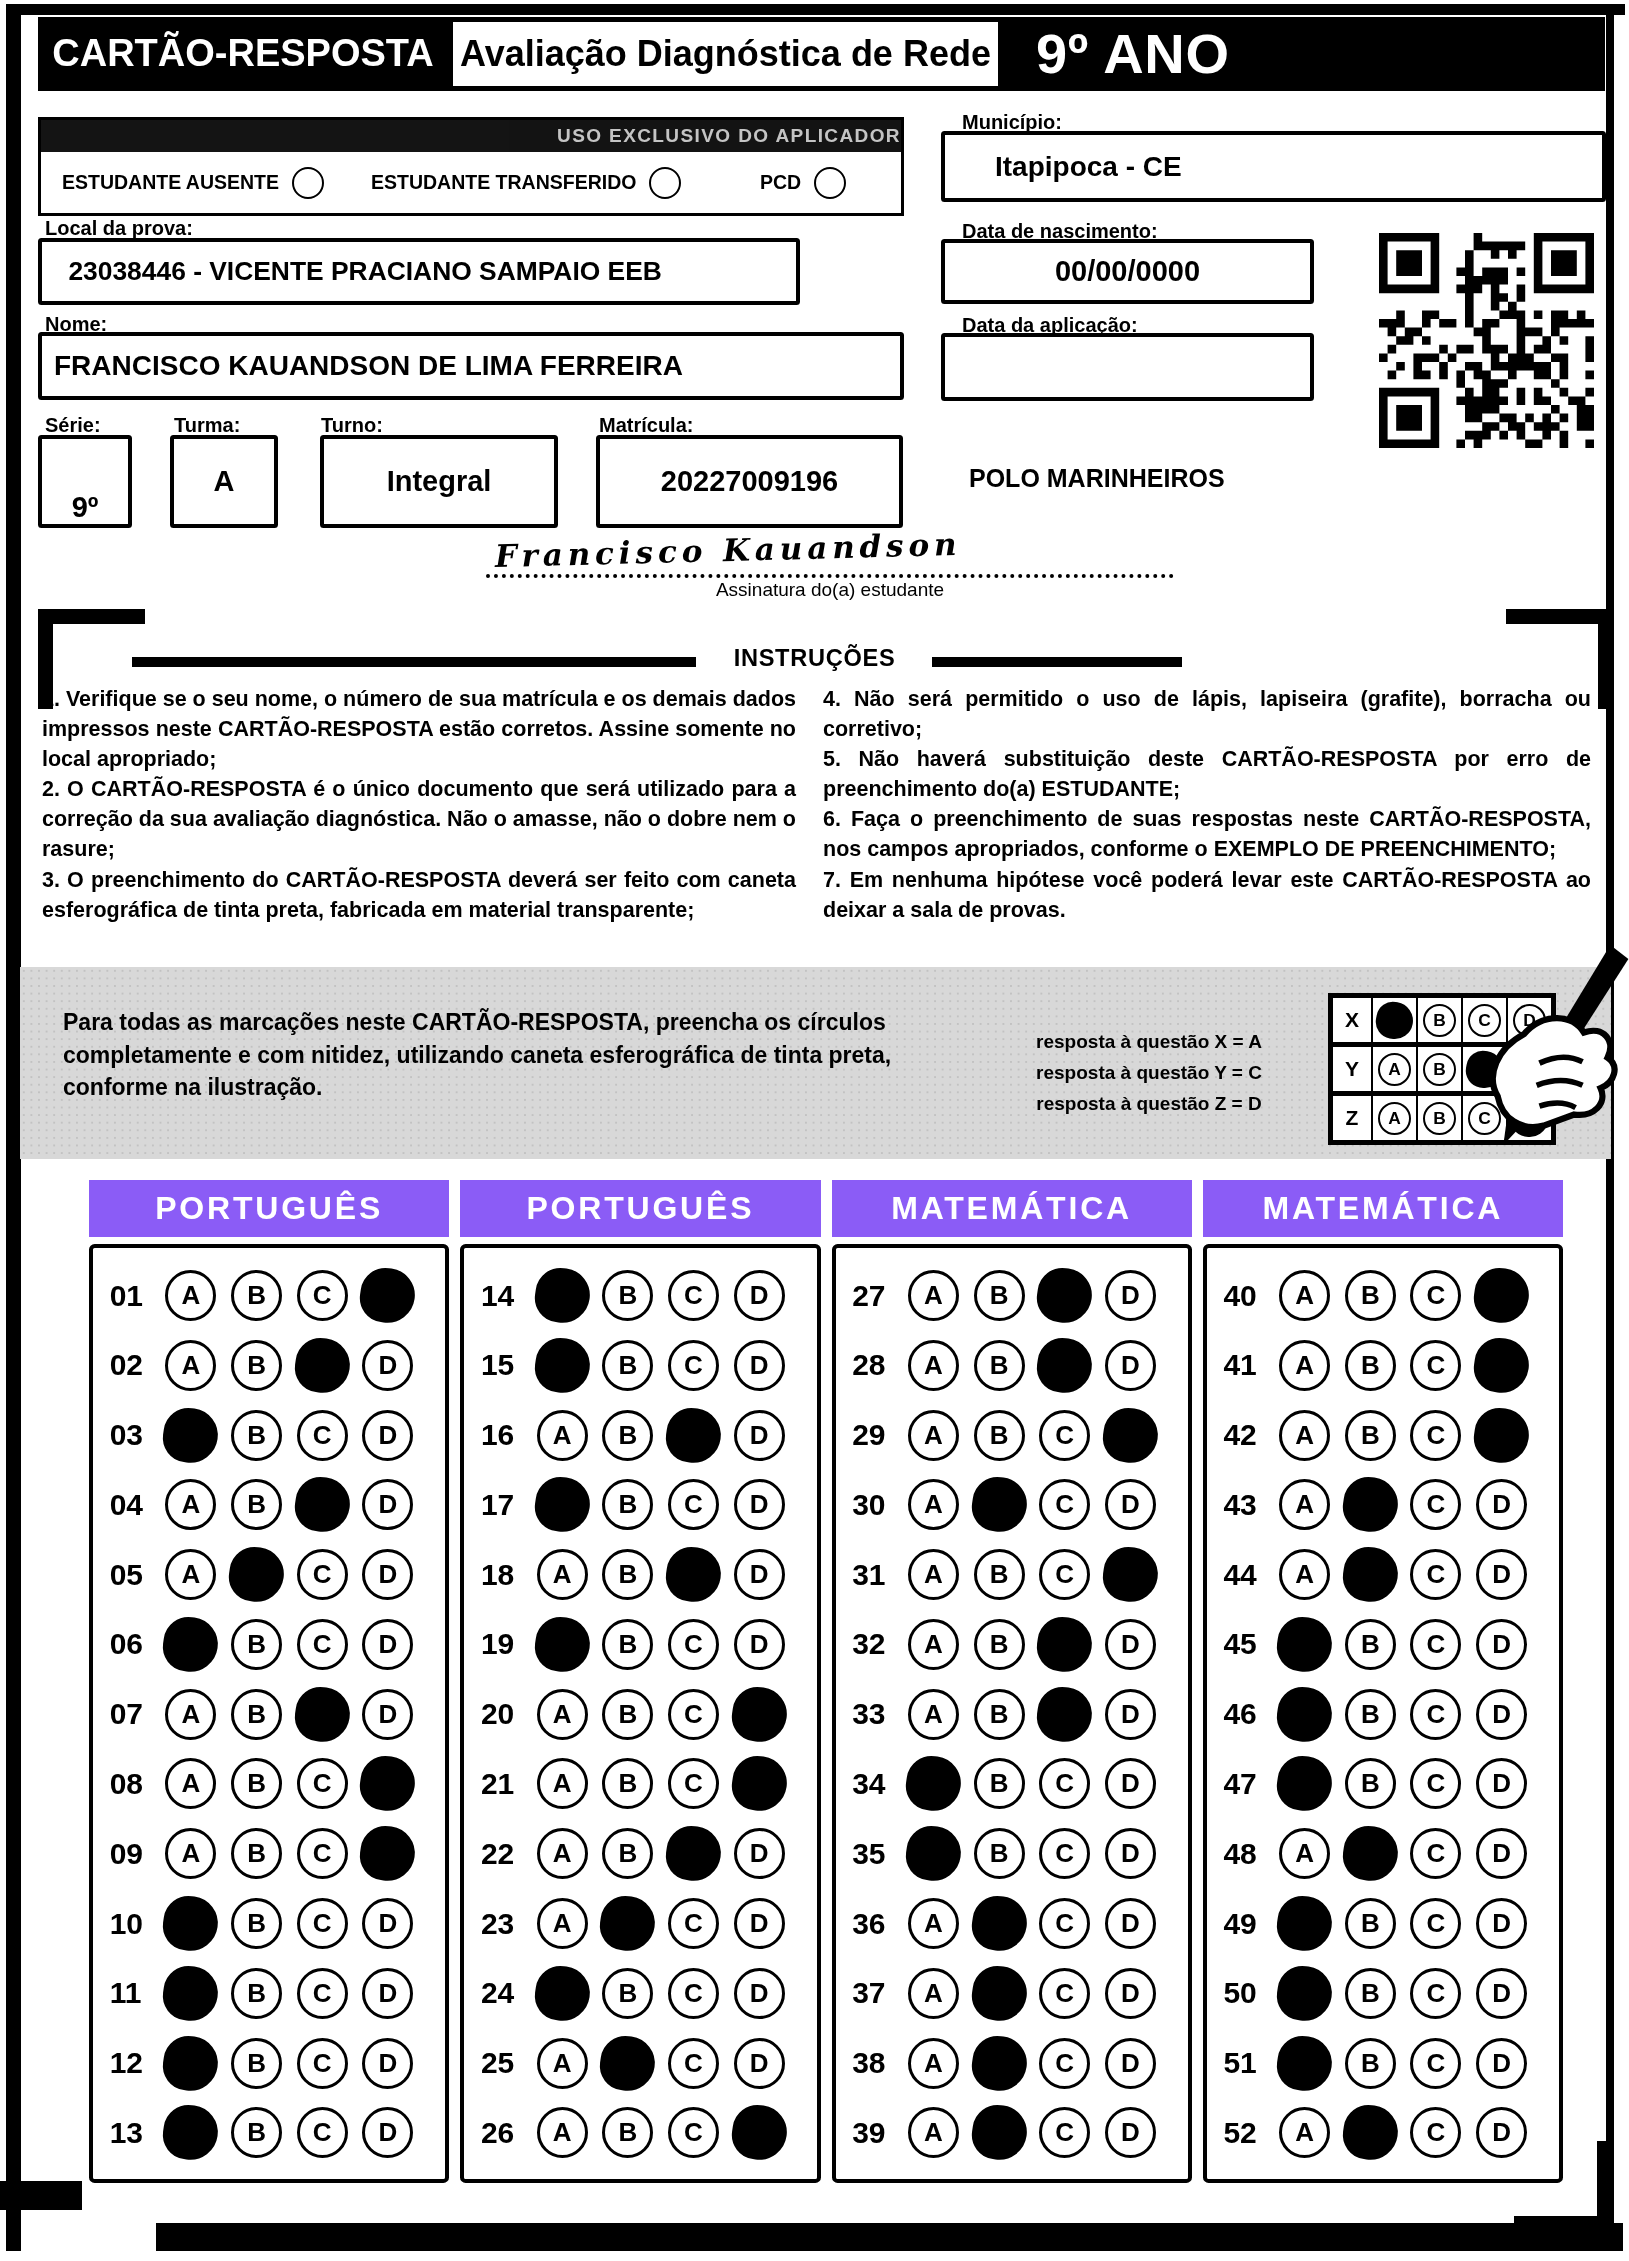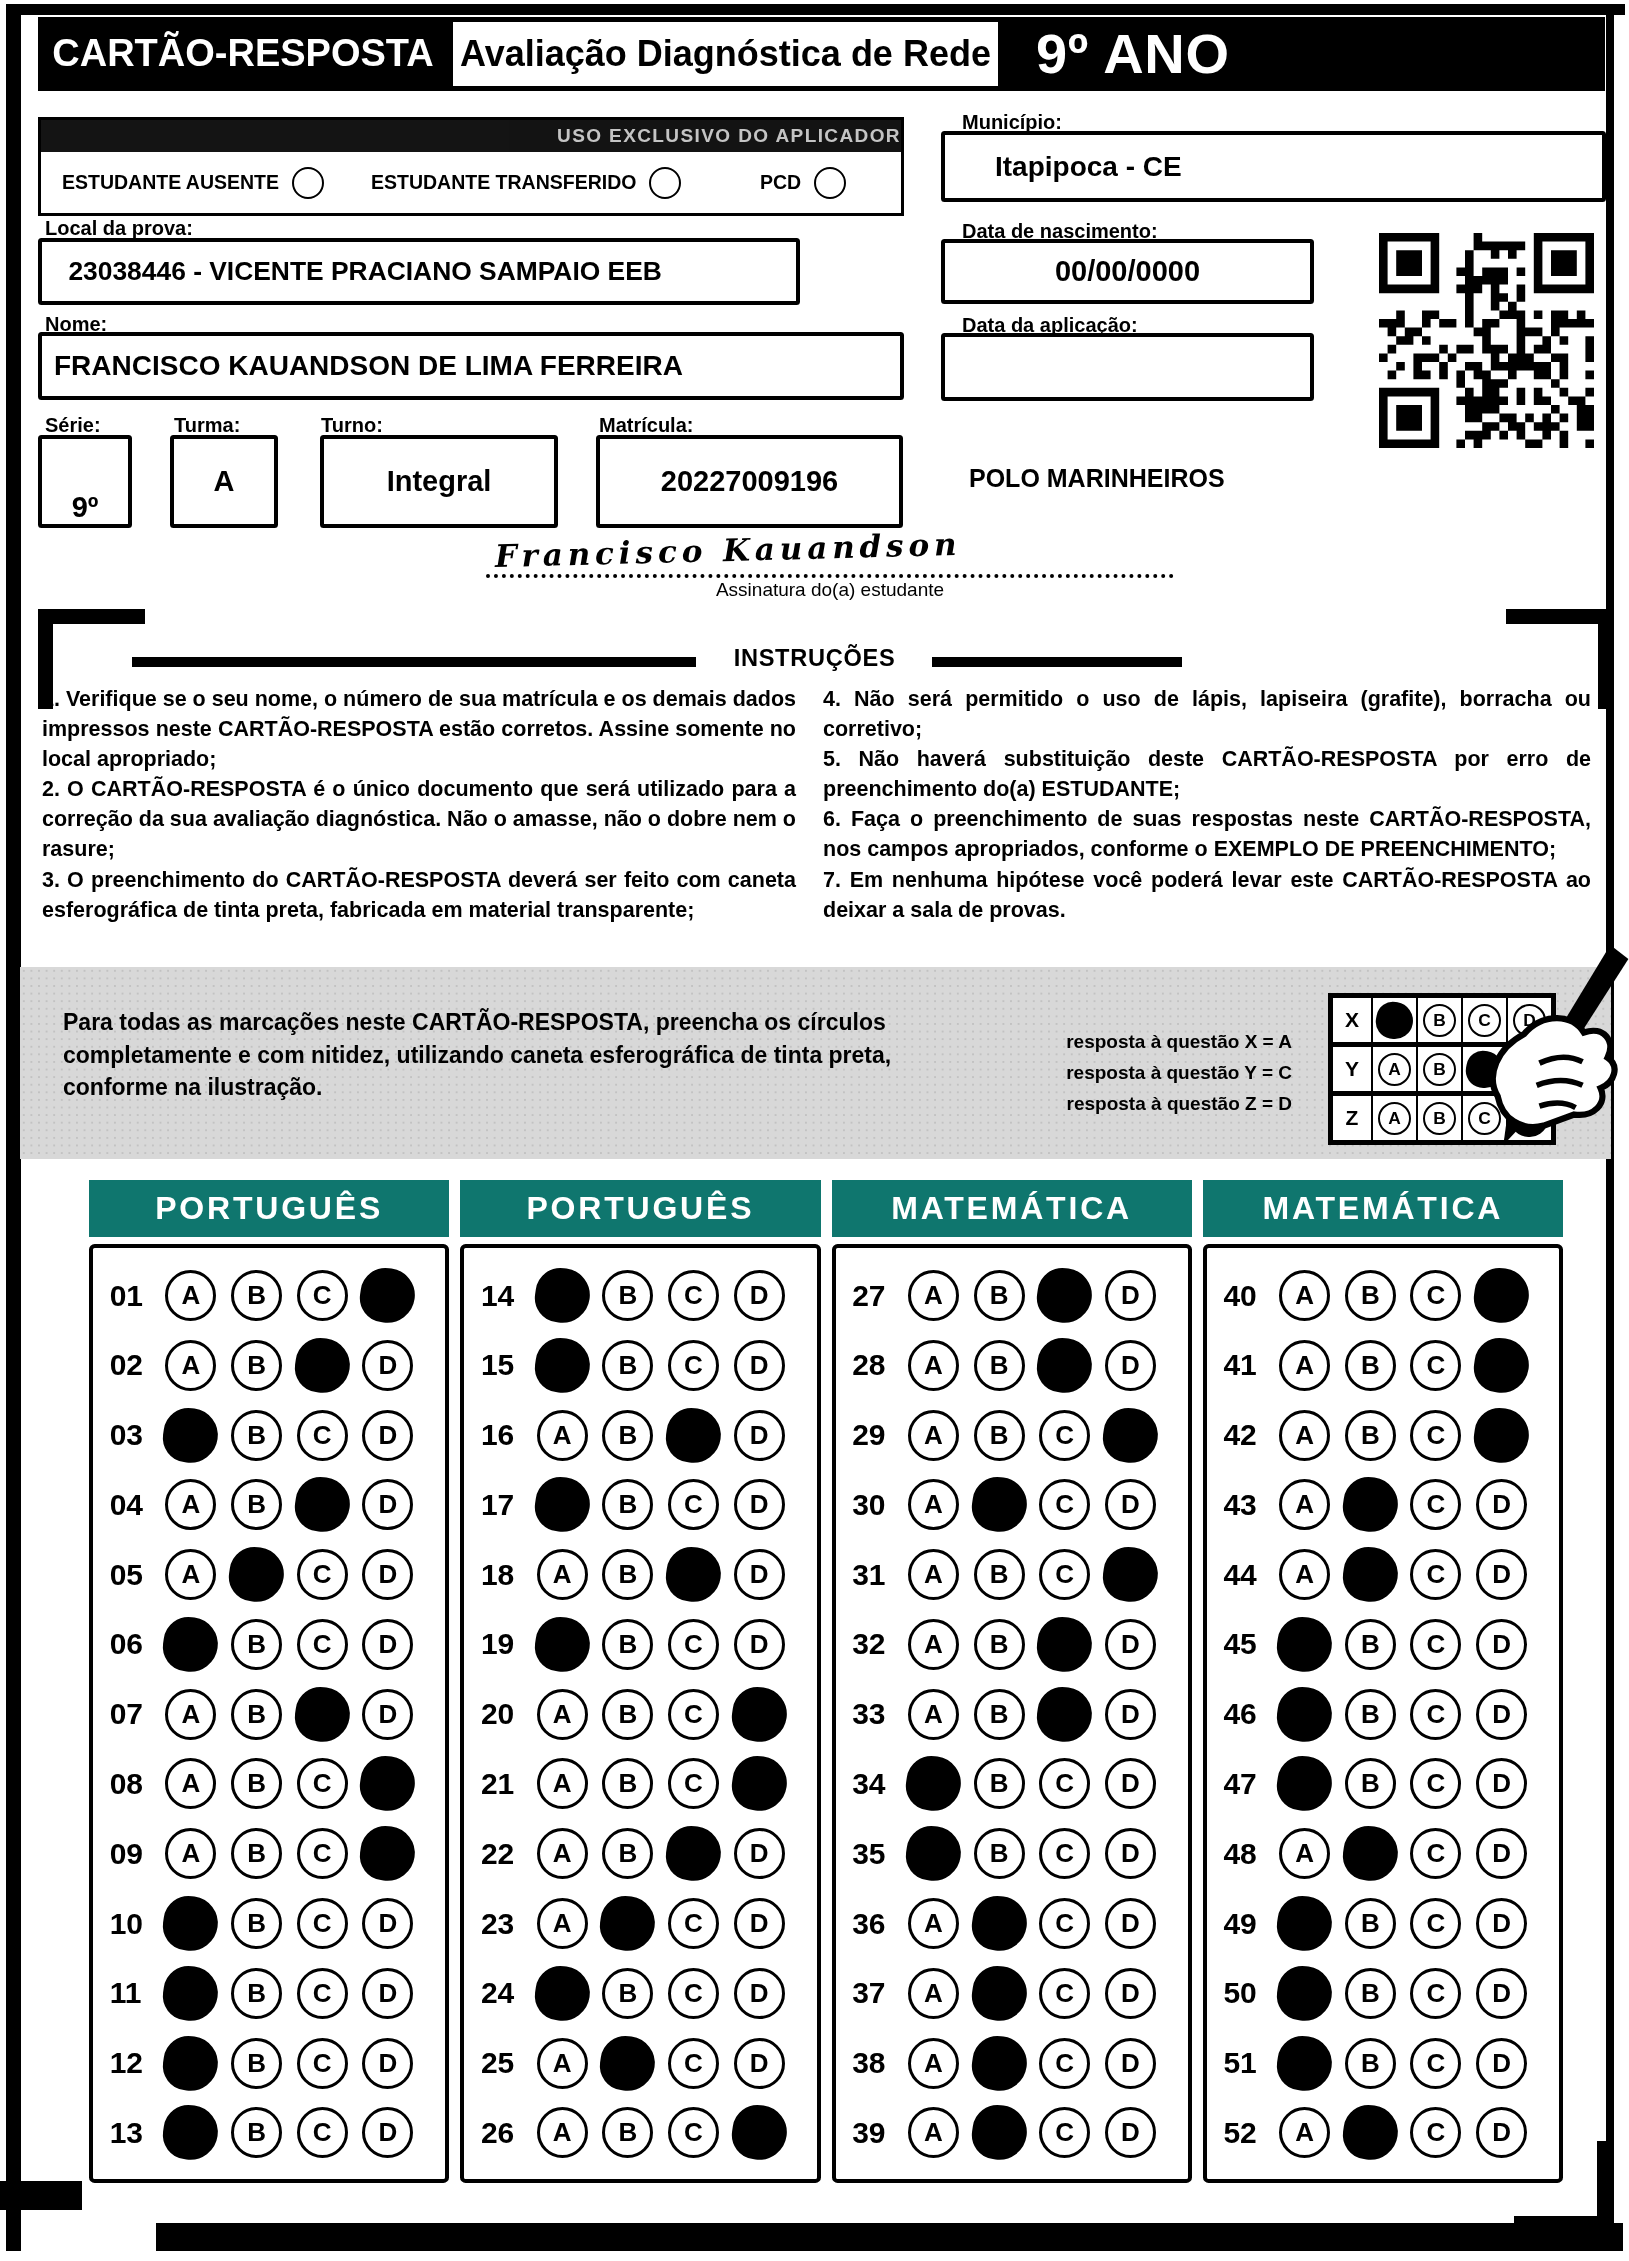--- a/index.html
+++ b/index.html
@@ -45,35 +45,35 @@
   .ins-bar-l{left:132px;top:657px;width:564px;height:9.7px;background:#000;}
   .ins-bar-r{left:932px;top:657px;width:250px;height:9.7px;background:#000;}
   .ins-col{font-size:21.5px;font-weight:700;line-height:1.40;text-align:justify;}
   .ins-left{left:42px;top:684px;width:754px;}
   .ins-right{left:823px;top:684px;width:768px;}
   .ins-col p{margin:0;}
   
   .band{left:19.5px;top:967px;width:1591px;height:192px;background:#d8d8d8;
         background-image:radial-gradient(#c2c2c2 0.8px,transparent 1.1px);background-size:7.6px 7.6px;}
   .band-text{left:63px;top:1006px;width:889px;font-size:23px;font-weight:800;line-height:1.42;}
-  .legend{left:1006px;top:1027px;font-size:19px;font-weight:700;line-height:1.62;text-align:right;width:286px;}
+  .legend{left:1006px;top:1027px;font-size:19px;font-weight:700;line-height:1.62;text-align:center;width:286px;}
   .ex-grid{left:1328px;top:993px;border:5.6px solid #000;background:#fff;}
   .ex-row{display:flex;border-bottom:5.6px solid #000;}
   .ex-row:last-child{border-bottom:none;}
   .ex-cell{width:43px;height:44px;display:flex;align-items:center;justify-content:center;border-right:2.1px solid #000;}
   .ex-cell:last-child{border-right:none;}
   .ex-lab{width:38px;font-size:21px;font-weight:800;}
   .ex-bub{width:33px;height:33px;border:2.8px solid #000;border-radius:50%;display:flex;align-items:center;justify-content:center;
           font-size:17.4px;font-weight:700;box-sizing:border-box;}
   .ex-bub.filled{background:#000;color:transparent;border-radius:47% 53% 52% 48%;transform:rotate(10deg) scale(1.12);}
   .hand-svg{left:1435px;top:945px;}
   
   #answers-row{left:89px;top:1180px;width:1474px;display:flex;gap:11px;}
   .answer-column{flex:1;display:flex;flex-direction:column;}
-  .column-header{height:57px;background:#0f766e;color:#fff;display:flex;align-items:center;justify-content:center;
+  .column-header{height:57px;background:#8b5cf6;color:#fff;display:flex;align-items:center;justify-content:center;
                  font-size:32px;font-weight:700;letter-spacing:2.8px;}
   .grid-box{margin-top:7px;height:939px;border:4.9px solid #000;border-radius:5.6px;box-sizing:border-box;
             display:flex;flex-direction:column;justify-content:space-between;padding:21px 0 19.5px 16.7px;background:#fff;}
   .q-row{display:flex;align-items:center;height:53px;}
   .q-num{width:53px;font-size:30px;font-weight:800;}
   .q-opts{display:flex;gap:14.6px;margin-left:2.8px;}
   .bubble{width:51px;height:51px;border:3.5px solid #000;border-radius:50%;display:flex;align-items:center;justify-content:center;
           font-size:26px;font-weight:700;box-sizing:border-box;background:#fff;}
   .bubble.filled{background:#000;border-color:#000;color:transparent;
                  border-radius:48% 52% 53% 47%;transform:rotate(8deg) scale(1.07);}

